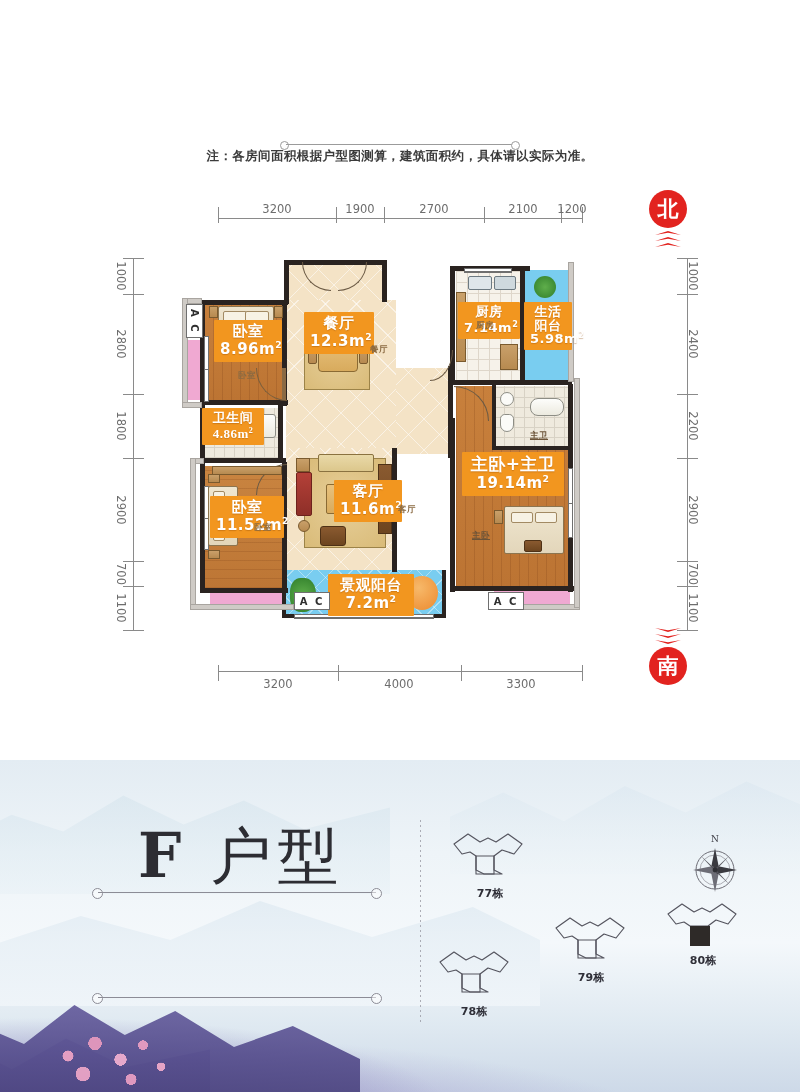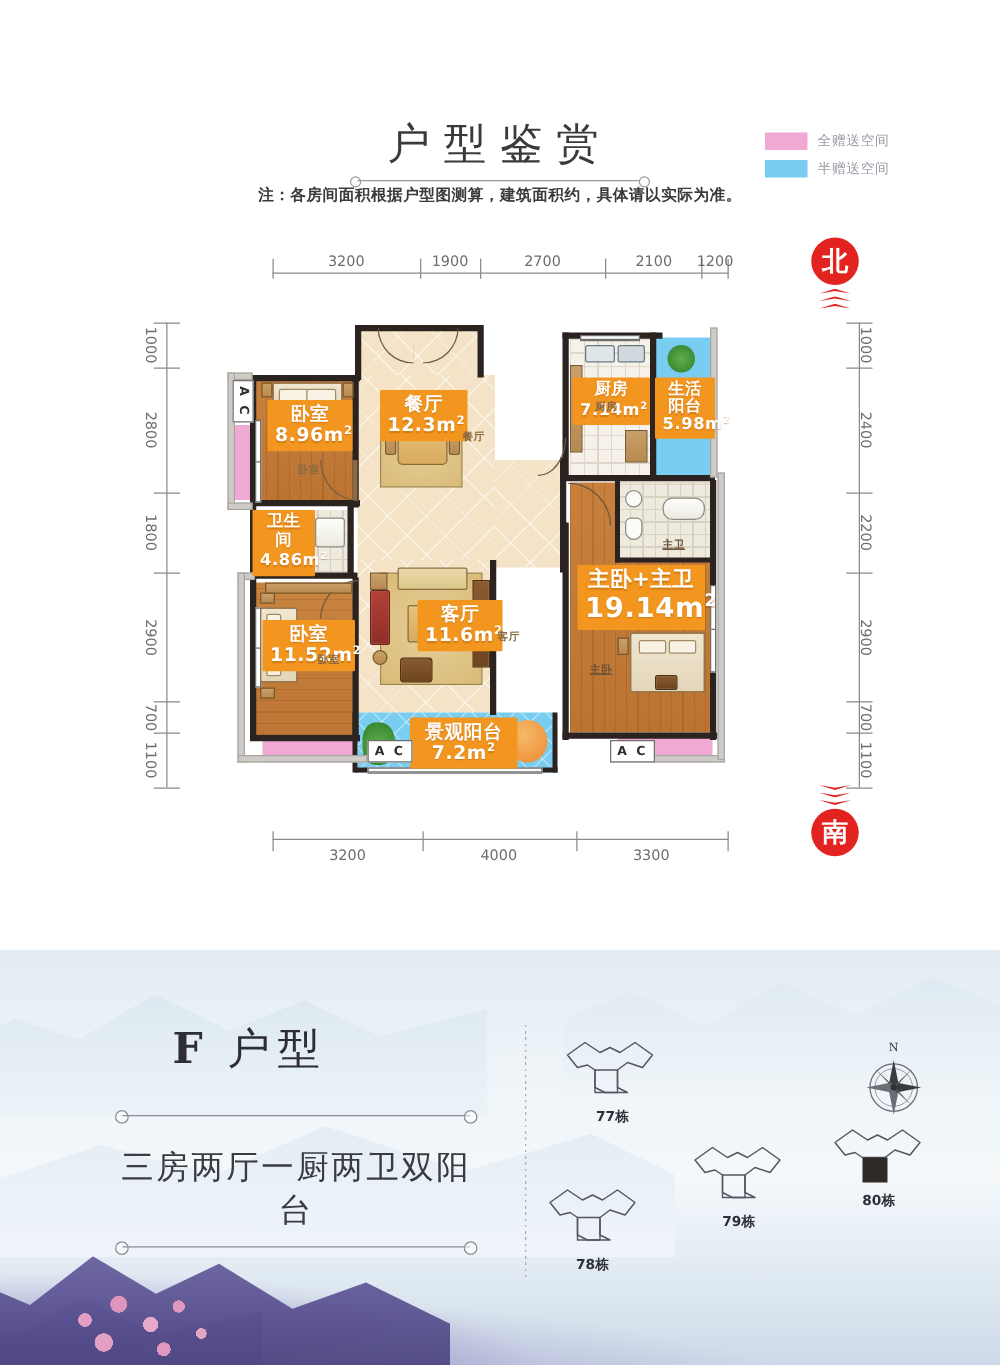--- a/index.html
+++ b/index.html
@@ -109,21 +109,21 @@
     position:absolute;background:#f2961f;color:#fff;text-align:center;
     line-height:1.12;padding:3px 6px 4px;box-sizing:border-box;
     font-weight:bold;letter-spacing:.5px;border-radius:1px;
     text-shadow:0 1px 1px rgba(140,70,0,.35);
   }
   .rlabel .rn{display:block;font-size:15px;}
   .rlabel .ra{display:block;font-size:15px;}
   .rlabel.sm .rn{font-size:13px;}
   .rlabel.sm .ra{font-size:13px;}
   .rlabel.big .rn{font-size:17px;}
-  .rlabel.big .ra{font-size:22px;}
+  .rlabel.big .ra{font-size:15px;}
   .sup{font-size:.62em;vertical-align:super;}
 
   .subtag{position:absolute;color:#8a6a42;font-size:8.5px;font-weight:bold;letter-spacing:.5px;}
   .subtag.dark{color:#6b5338;text-decoration:underline;}
 
   .ac-box{
     position:absolute;background:#fff;border:1.4px solid #6f6f6f;box-sizing:border-box;
     color:#2e2e2e;font-size:10px;font-weight:bold;letter-spacing:2px;
     display:flex;align-items:center;justify-content:center;
   }
@@ -179,21 +179,21 @@
       radial-gradient(circle 11px at 38% 26%, #eb9cc0 0 60%, rgba(235,156,192,0) 62%),
       radial-gradient(circle 10px at 55% 44%, #f6b3d2 0 60%, rgba(246,179,210,0) 62%),
       radial-gradient(circle 8px at 70% 28%, #eda0c4 0 60%, rgba(237,160,196,0) 62%),
       radial-gradient(circle 12px at 30% 60%, #f2a9ca 0 60%, rgba(242,169,202,0) 62%),
       radial-gradient(circle 9px at 62% 66%, #efa2c6 0 60%, rgba(239,162,198,0) 62%),
       radial-gradient(circle 7px at 82% 52%, #f5aecd 0 60%, rgba(245,174,205,0) 62%);}
 
   .f-title{
     position:absolute;left:138px;top:816px;
     font-family:"DejaVu Serif","Liberation Serif",serif;
-    font-size:34px;font-weight:bold;color:#2d2d33;letter-spacing:4px;
+    font-size:61px;font-weight:bold;color:#2d2d33;letter-spacing:4px;
   }
   .f-title .zh{font-weight:400;letter-spacing:6px;}
   .brule{position:absolute;height:10px;}
   .brule .ln{position:absolute;left:6px;top:4px;right:6px;height:1px;background:#8c8c96;}
   .brule .dot{position:absolute;top:0;width:9px;height:9px;border:1px solid #8c8c96;border-radius:50%;background:rgba(255,255,255,.5);}
   .brule .dot.l{left:0;}
   .brule .dot.r{right:0;}
   .brule-1{left:92px;top:888px;width:290px;}
   .brule-2{left:92px;top:993px;width:290px;}
   .subtitle{
@@ -219,38 +219,27 @@
   .compass-rose{position:absolute;right:42px;top:26px;width:54px;height:66px;text-align:center;}
   .compass-rose .nlab{font-size:9px;color:#3a3a42;font-family:"DejaVu Serif","Liberation Serif",serif;}
 </style>
 </head>
 <body>
 
 <div class="page">
 
   <div class="top-section">
 
-    <div class="main-title">户型鉴赏</div>
     <div class="title-rule">
       <span class="dot l"></span>
       <span class="ln"></span>
       <span class="dot r"></span>
     </div>
     <div class="note-line">注：各房间面积根据户型图测算，建筑面积约，具体请以实际为准。</div>
 
-    <div class="legend">
-      <div class="legend-row">
-        <span class="legend-sw" style="background:#f0a9d2"></span>
-        <span class="legend-tx">全赠送空间</span>
-      </div>
-      <div class="legend-row">
-        <span class="legend-sw" style="background:#79cdf0"></span>
-        <span class="legend-tx">半赠送空间</span>
-      </div>
-    </div>
 
     <div class="compass-mark north">
       <div class="cmp-circle">北</div>
       <div class="cmp-chev">
           <i></i>
           <i></i>
           <i></i>
         </div>
     </div>
 
@@ -490,21 +479,21 @@
         <span class="rn">厨房</span>
         <span class="ra"><span>7.14m</span><span class="sup">2</span></span>
       </div>
       <span class="subtag" style="left:294px;top:62px;">厨房</span>
 
       <div class="rlabel sm" style="left:342px;top:44px;width:48px;line-height:1.05;">
         <span class="rn" style="font-size:13px;">生活<br>阳台</span>
         <span class="ra"><span>5.98m</span><span class="sup">2</span></span>
       </div>
 
-      <div class="rlabel sm" style="left:20px;top:150px;width:50px;">
+      <div class="rlabel sm" style="left:20px;top:150px;width:62px;font-family:Liberation Serif, serif;">
         <span class="rn">卫生间</span>
         <span class="ra"><span>4.86m</span><span class="sup">2</span></span>
       </div>
 
       <div class="rlabel big" style="left:280px;top:194px;width:102px;">
         <span class="rn">主卧+主卫</span>
         <span class="ra"><span>19.14m</span><span class="sup">2</span></span>
       </div>
       <span class="subtag dark" style="left:348px;top:172px;">主卫</span>
       <span class="subtag dark" style="left:290px;top:272px;">主卧</span>
@@ -552,21 +541,20 @@
     <span>F</span>
     <span class="zh">户型</span>
   </div>
 
   <div class="brule brule-1">
     <span class="dot l"></span>
       <span class="ln"></span>
       <span class="dot r"></span>
   </div>
 
-  <div class="subtitle">三房两厅一厨两卫双阳台</div>
 
   <div class="brule brule-2">
     <span class="dot l"></span>
       <span class="ln"></span>
       <span class="dot r"></span>
   </div>
 
 
   <div class="vdivider"></div>
 

